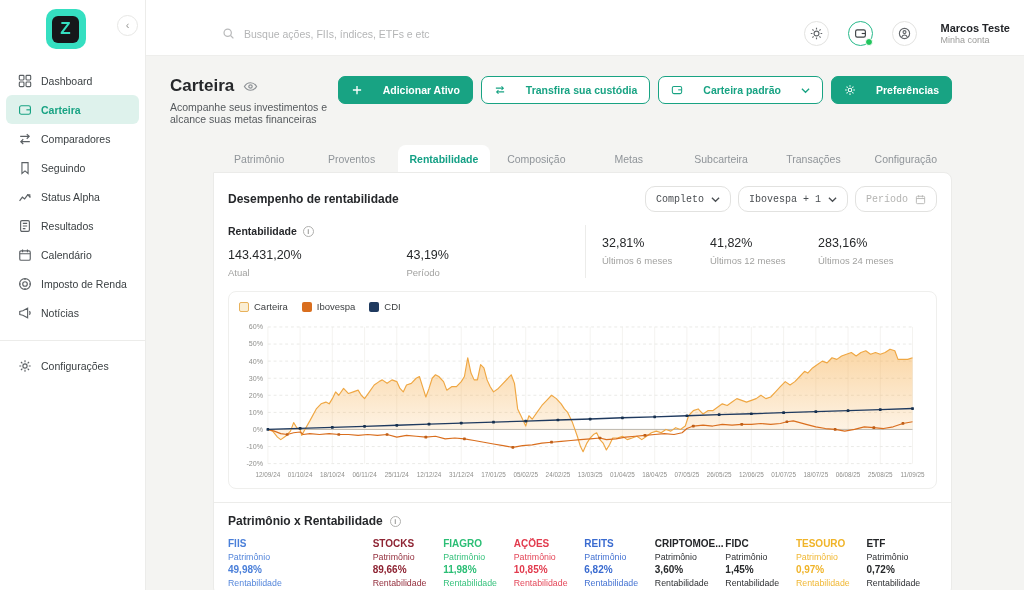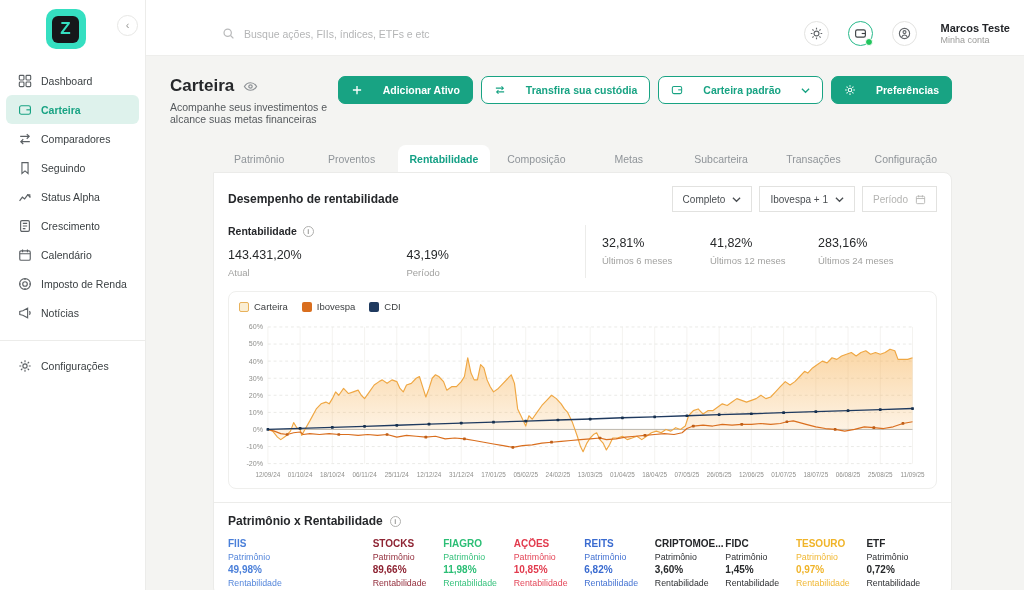--- a/index.html
+++ b/index.html
@@ -51,21 +51,21 @@
   .btn.outline { background:#fff; border:1px solid #18a383; color:#18a383; }
 
   .tabs { display:flex; margin:20px 0 0 43px; width:739px; }
   .tab { flex:1; height:27px; display:flex; align-items:center; justify-content:center; font-size:10.5px; color:#8f9499; cursor:pointer; }
   .tab.active { background:#fff; color:#14a085; font-weight:bold; border-radius:8px 8px 0 0; }
 
   .card { margin-left:43px; width:739px; height:424px; background:#fff; border:1px solid #ebebe9; border-radius:0 8px 8px 8px; padding:13px 14px 0; }
   .card-head { display:flex; justify-content:space-between; align-items:center; }
   .card-title { font-size:12px; font-weight:bold; color:#26282b; display:flex; align-items:center; gap:6px; }
   .filters { display:flex; gap:7px; }
-  .filter { height:26px; border:1px solid #e2e2e0; border-radius:0; background:#fff; font-size:10px; color:#4a4e52; padding:0 10px; display:flex; align-items:center; gap:7px; cursor:pointer; font-family:Liberation Sans, sans-serif; }
+  .filter { height:26px; border:1px solid #e2e2e0; border-radius:10px; background:#fff; font-size:10px; color:#4a4e52; padding:0 10px; display:flex; align-items:center; gap:7px; cursor:pointer; font-family:Liberation Mono, monospace; }
   .filter.muted { color:#b4b4b2; }
   .filter svg { width:9px; height:9px; }
   .filter .cal svg { width:11px; height:11px; }
 
   .stats { display:flex; margin-top:13px; }
   .stats-group.left { width:357px; }
   .stats-group.right { flex:1; border-left:1px solid #ececea; padding-left:16px; }
   .stats-title { font-size:10.5px; font-weight:bold; color:#26282b; display:flex; align-items:center; gap:6px; }
   .stat-vals { display:flex; margin-top:11px; }
   .stats-group.left .stat { width:188px; }
@@ -147,21 +147,21 @@
         </span>
         <span class="nav-label">Status Alpha</span>
       </div>
       <div class="nav-item">
         <span class="nav-icon">
           <svg viewBox="0 0 16 16" fill="none" stroke="currentColor" stroke-width="1.3">
             <rect x="3" y="1.8" width="10" height="12.4" rx="1.5"></rect>
             <path d="M5.5 5h5M5.5 8h5M5.5 11h3"></path>
           </svg>
         </span>
-        <span class="nav-label">Crescimento</span>
+        <span class="nav-label">Resultados</span>
       </div>
       <div class="nav-item">
         <span class="nav-icon">
           <svg viewBox="0 0 16 16" fill="none" stroke="currentColor" stroke-width="1.3">
             <rect x="2" y="3.3" width="12" height="10.7" rx="1.5"></rect>
             <path d="M2 6.6h12M5.2 1.8v3M10.8 1.8v3"></path>
           </svg>
         </span>
         <span class="nav-label">Calendário</span>
       </div>

